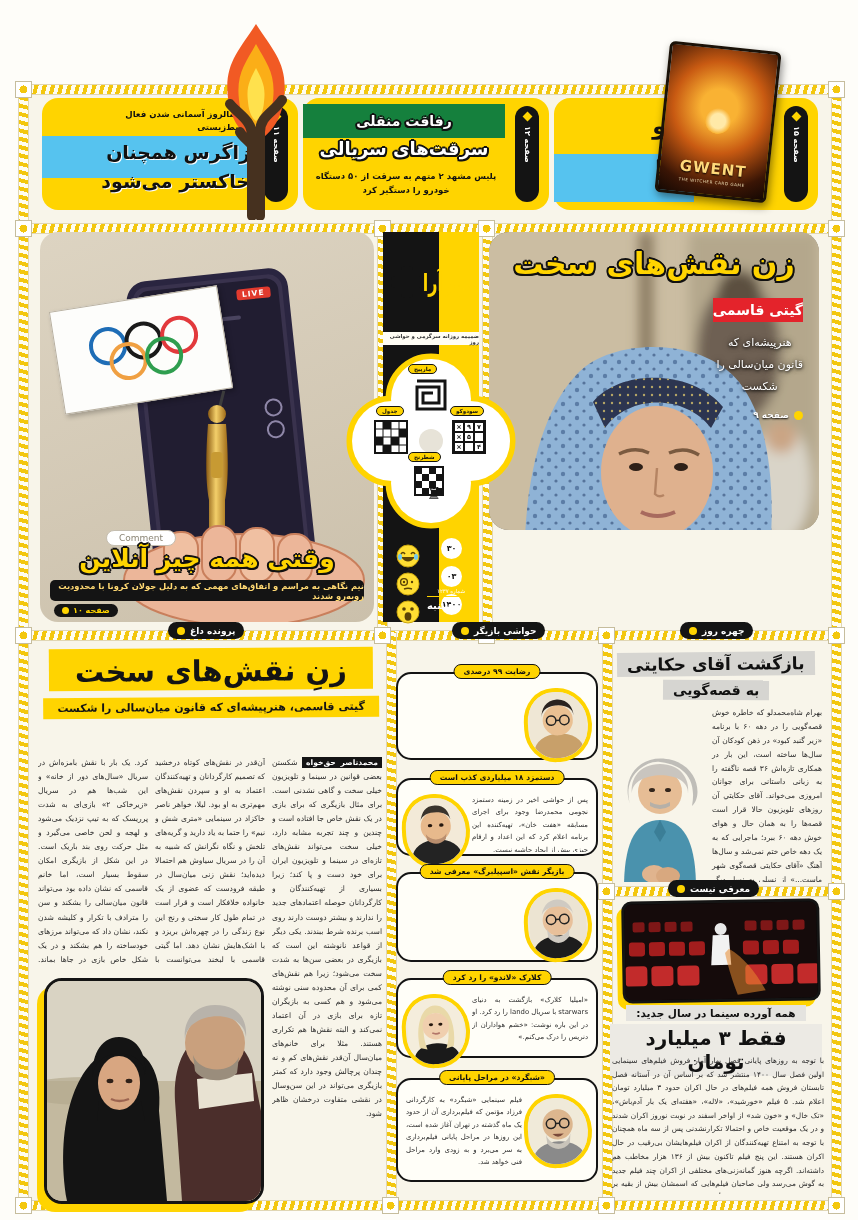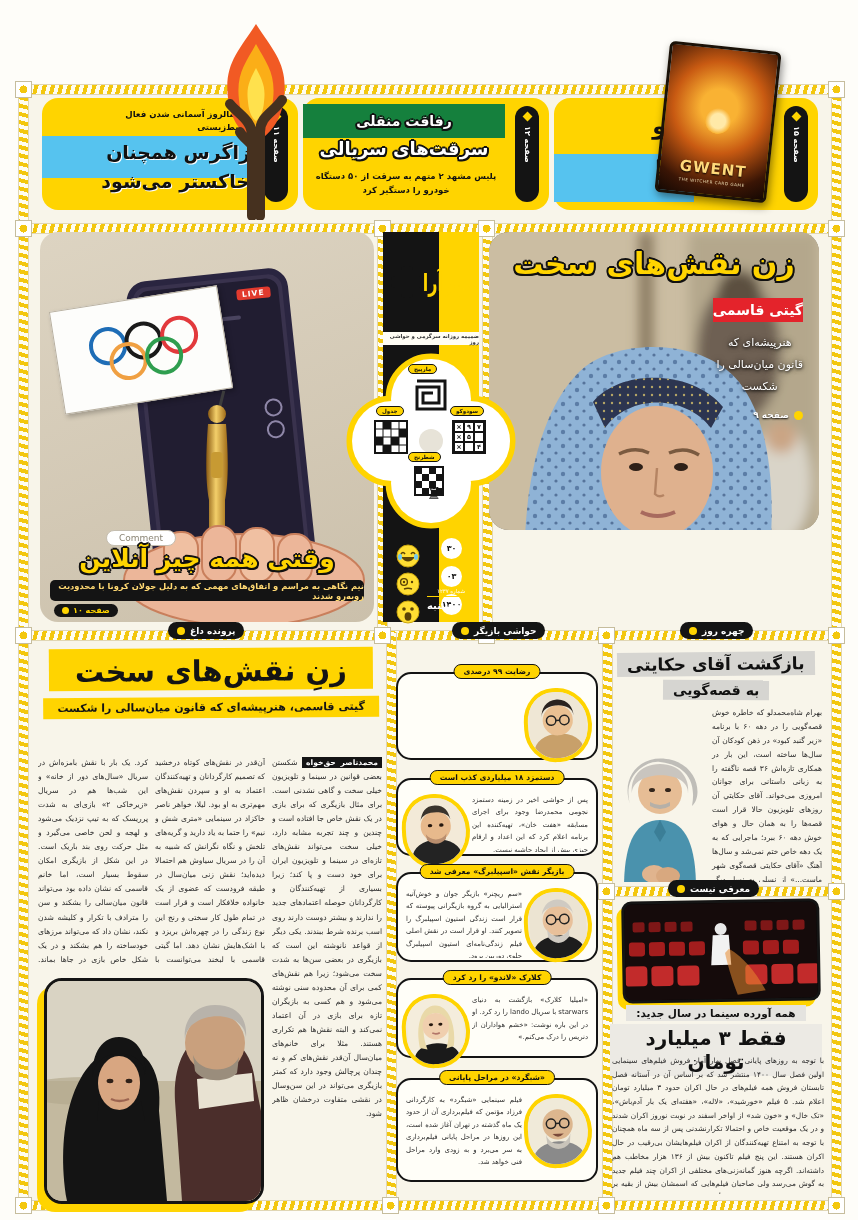--- a/index.html
+++ b/index.html
@@ -411,21 +411,20 @@
           <rect width="60" height="70" fill="#ece4d2"></rect>
             <ellipse cx="30" cy="64" rx="27" ry="18" fill="#1d1d1d"></ellipse>
             <circle cx="30" cy="30" r="16" fill="#e8c09a"></circle>
             <path d="M13,26 C13,12 47,12 47,26 C46,16 40,8 30,8 C20,8 14,16 13,26 Z" fill="#cfcac2"></path>
             <path d="M18,38 C22,50 38,50 42,38 L41,48 C34,56 26,56 19,48 Z" fill="#cfcac2"></path>
             <circle cx="23" cy="29" r="5" fill="none" stroke="#222" stroke-width="1.6"></circle>
             <circle cx="37" cy="29" r="5" fill="none" stroke="#222" stroke-width="1.6"></circle>
             <path d="M28,29 h4" stroke="#222" stroke-width="1.6"></path>
         </svg>
       </div>
-      <div class="ntext just" style="height:70px;">«سم ریچنر» بازیگر جوان و خوش‌آتیه استرالیایی به گروه بازیگرانی پیوسته که قرار است زندگی استیون اسپیلبرگ را تصویر کنند. او قرار است در نقش اصلی فیلم زندگی‌نامه‌ای استیون اسپیلبرگ جلوی دوربین برود.</div>
     </div>
   </div>
 
   <div class="ncard" style="left:396px;top:978px;height:80px;">
     <div class="npill">کلارک «لاندو» را رد کرد</div>
     <div class="nbody" style="flex-direction:row-reverse;">
       <div class="blob">
         <svg width="60" height="66" viewBox="0 0 60 70">
           <rect width="60" height="70" fill="#f4eddc"></rect>
             <ellipse cx="30" cy="64" rx="24" ry="16" fill="#1a1a1a"></ellipse>

